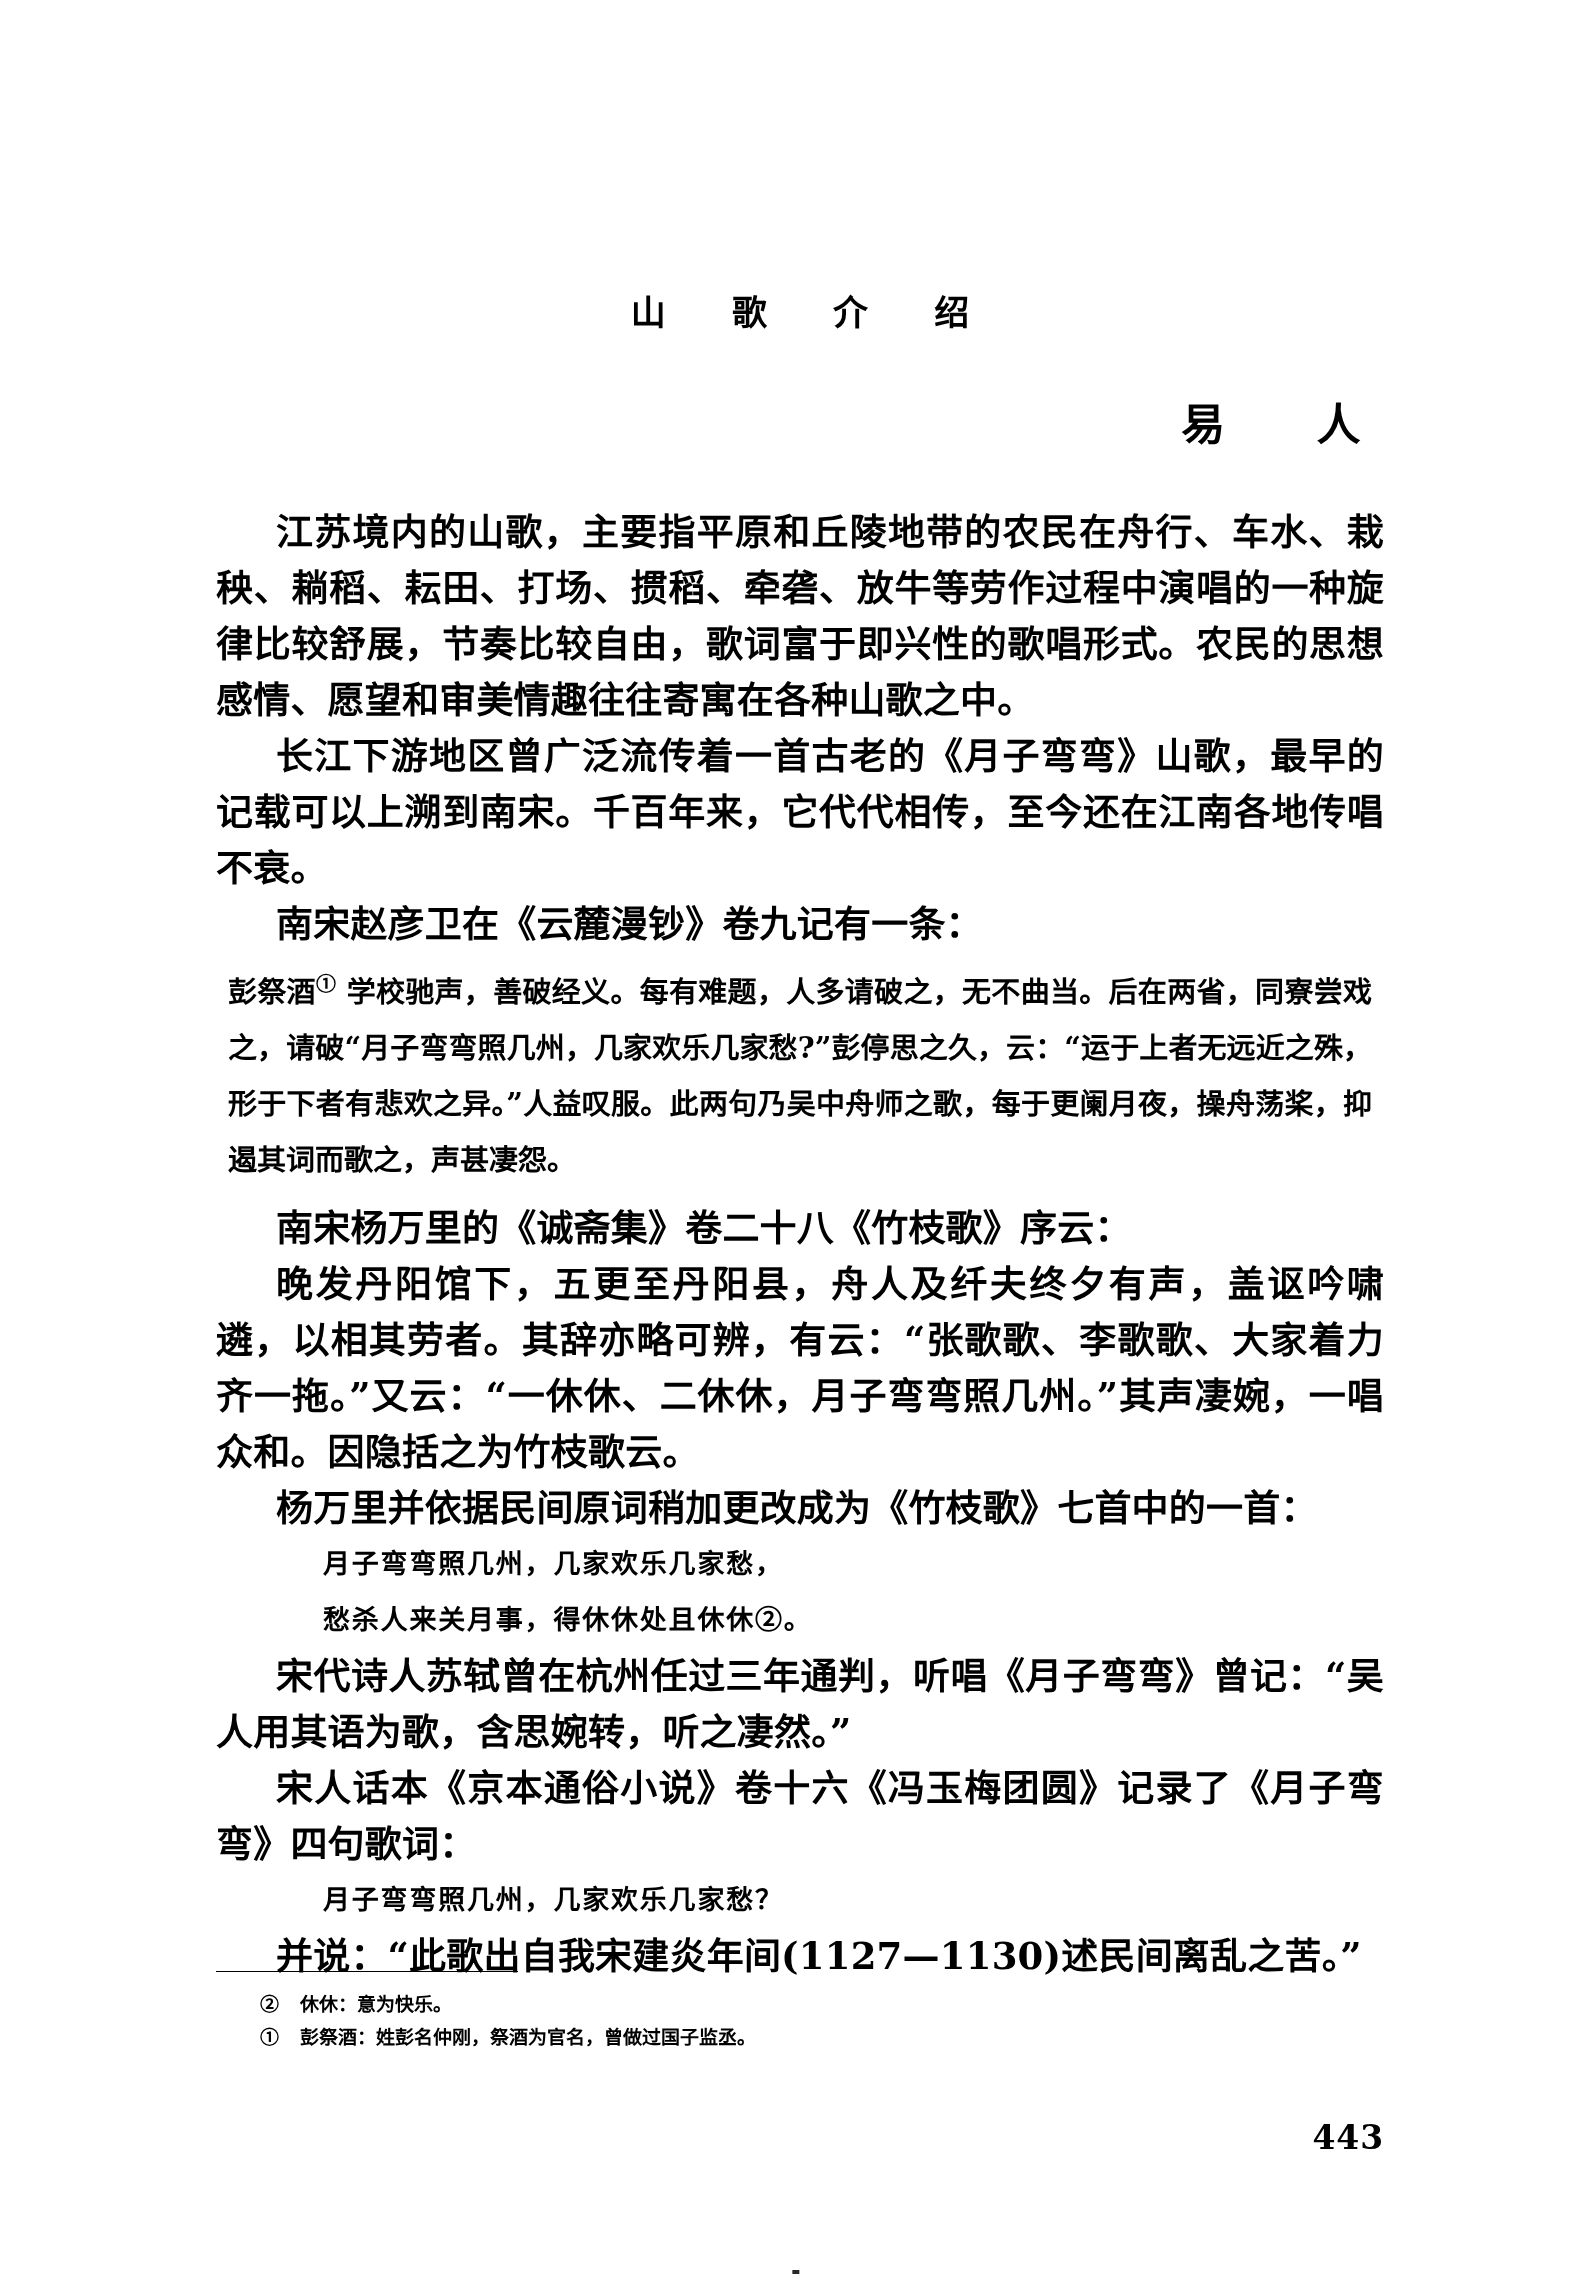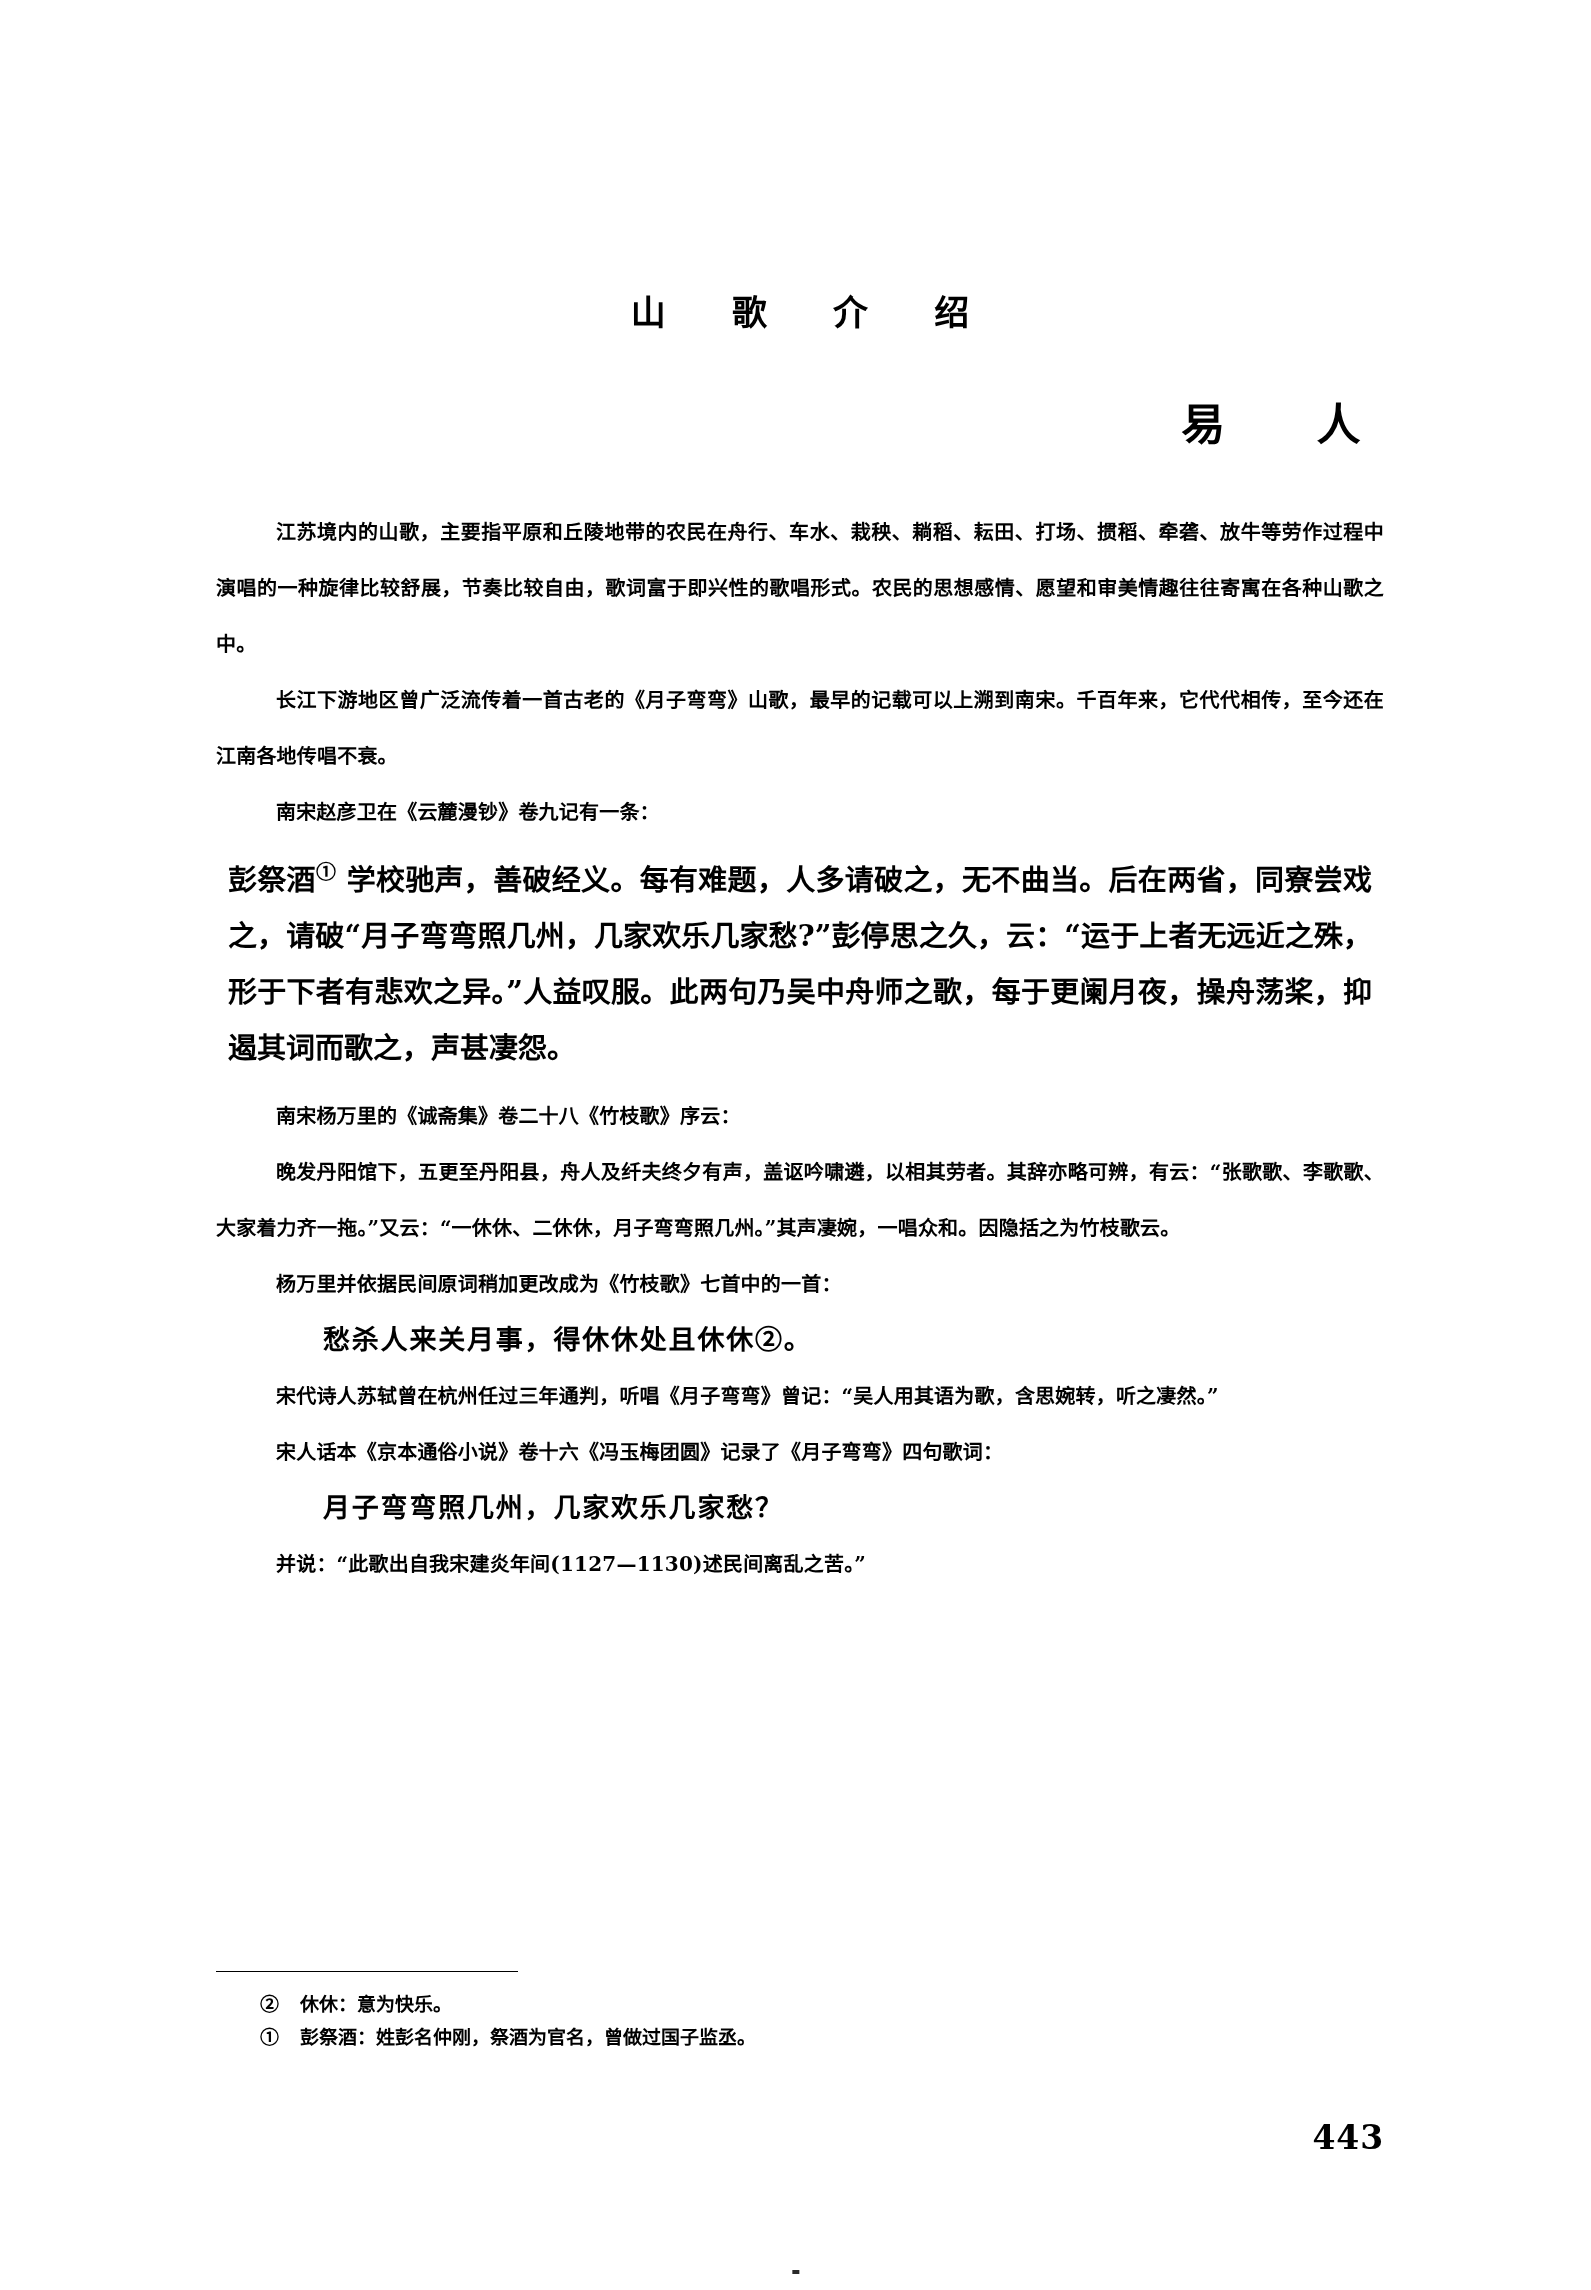--- a/index.html
+++ b/index.html
@@ -50,21 +50,21 @@
     text-indent: 23.6px;
     font-family: "DejaVu Serif", "Liberation Serif", serif;
   }
 
   
   .body-block {
     margin-top: 51px;
   }
   p.para {
     margin: 0;
-    font-size: 20px;
+    font-size: 37px;
     line-height: 56px;
     text-align: justify;
     text-align-last: left;
     text-indent: 60px;
     letter-spacing: 0.2px;
     font-family: "DejaVu Serif", "Liberation Serif", serif;
     font-weight: 600;
   }
   p.quote-block {
     margin: 12px;
@@ -159,20 +159,21 @@
       <p class="para">南宋赵彦卫在《云麓漫钞》卷九记有一条：</p>
 
       <p class="quote-block"><span>彭祭酒</span><sup class="fn">①</sup><span> 学校驰声，善破经义。每有难题，人多请破之，无不曲当。后在两省，同寮尝戏之，请破“月子弯弯照几州，几家欢乐几家愁?”彭停思之久，云：“运于上者无远近之殊，形于下者有悲欢之异。”人益叹服。此两句乃吴中舟师之歌，每于更阑月夜，操舟荡桨，抑遏其词而歌之，声甚凄怨。</span></p>
 
       <p class="para">南宋杨万里的《诚斋集》卷二十八《竹枝歌》序云：</p>
 
       <p class="para">晚发丹阳馆下，五更至丹阳县，舟人及纤夫终夕有声，盖讴吟啸遴，以相其劳者。其辞亦略可辨，有云：“张歌歌、李歌歌、大家着力齐一拖。”又云：“一休休、二休休，月子弯弯照几州。”其声凄婉，一唱众和。因隐括之为竹枝歌云。</p>
 
       <p class="para">杨万里并依据民间原词稍加更改成为《竹枝歌》七首中的一首：</p>
 
+      <p class="verse">月子弯弯照几州，几家欢乐几家愁，</p>
       <p class="verse">愁杀人来关月事，得休休处且休休②。</p>
 
       <p class="para">宋代诗人苏轼曾在杭州任过三年通判，听唱《月子弯弯》曾记：“吴人用其语为歌，含思婉转，听之凄然。”</p>
 
       <p class="para">宋人话本《京本通俗小说》卷十六《冯玉梅团圆》记录了《月子弯弯》四句歌词：</p>
 
       <p class="verse">月子弯弯照几州，几家欢乐几家愁？</p>
 
       <p class="para">并说：“此歌出自我宋建炎年间(1127—1130)述民间离乱之苦。”</p>
 

